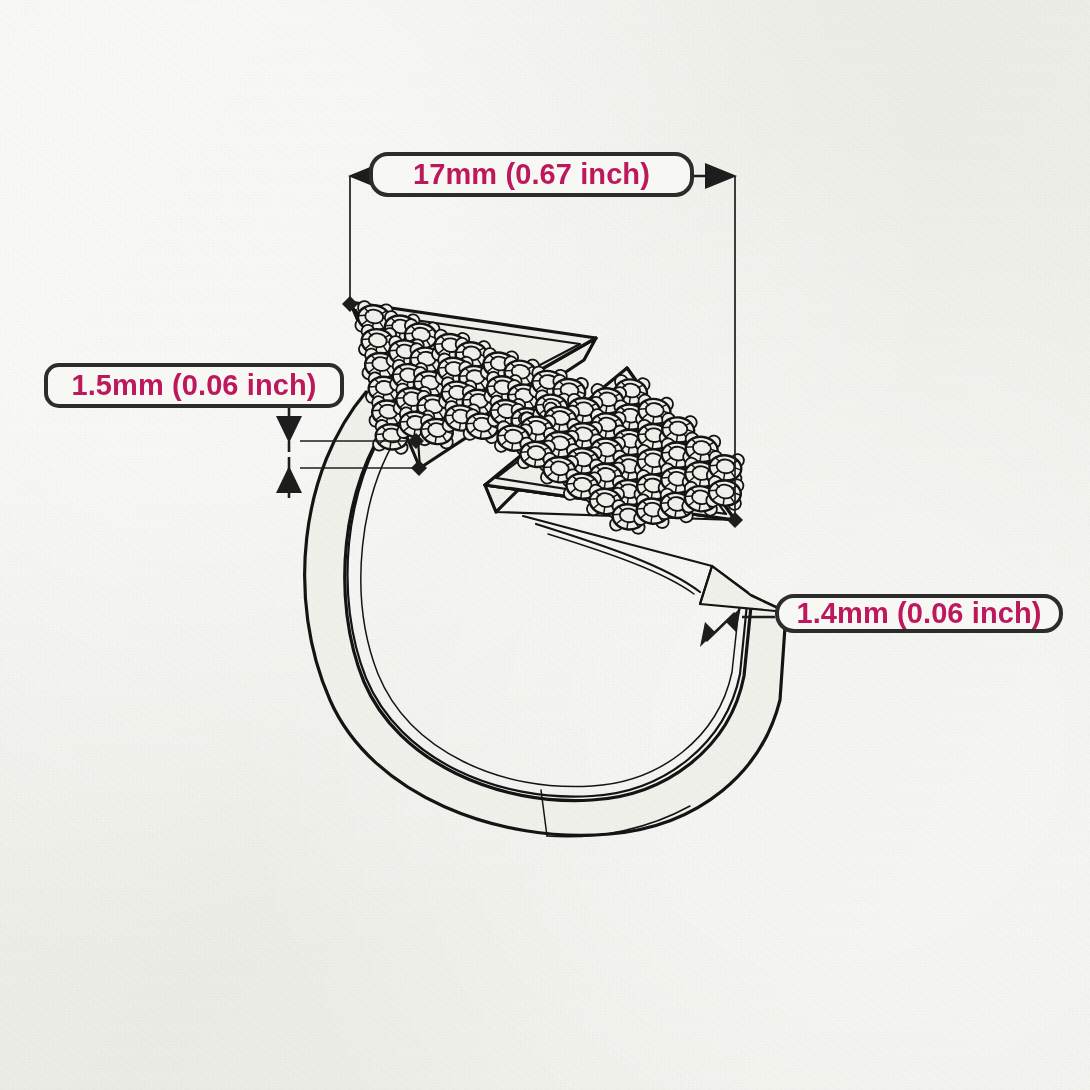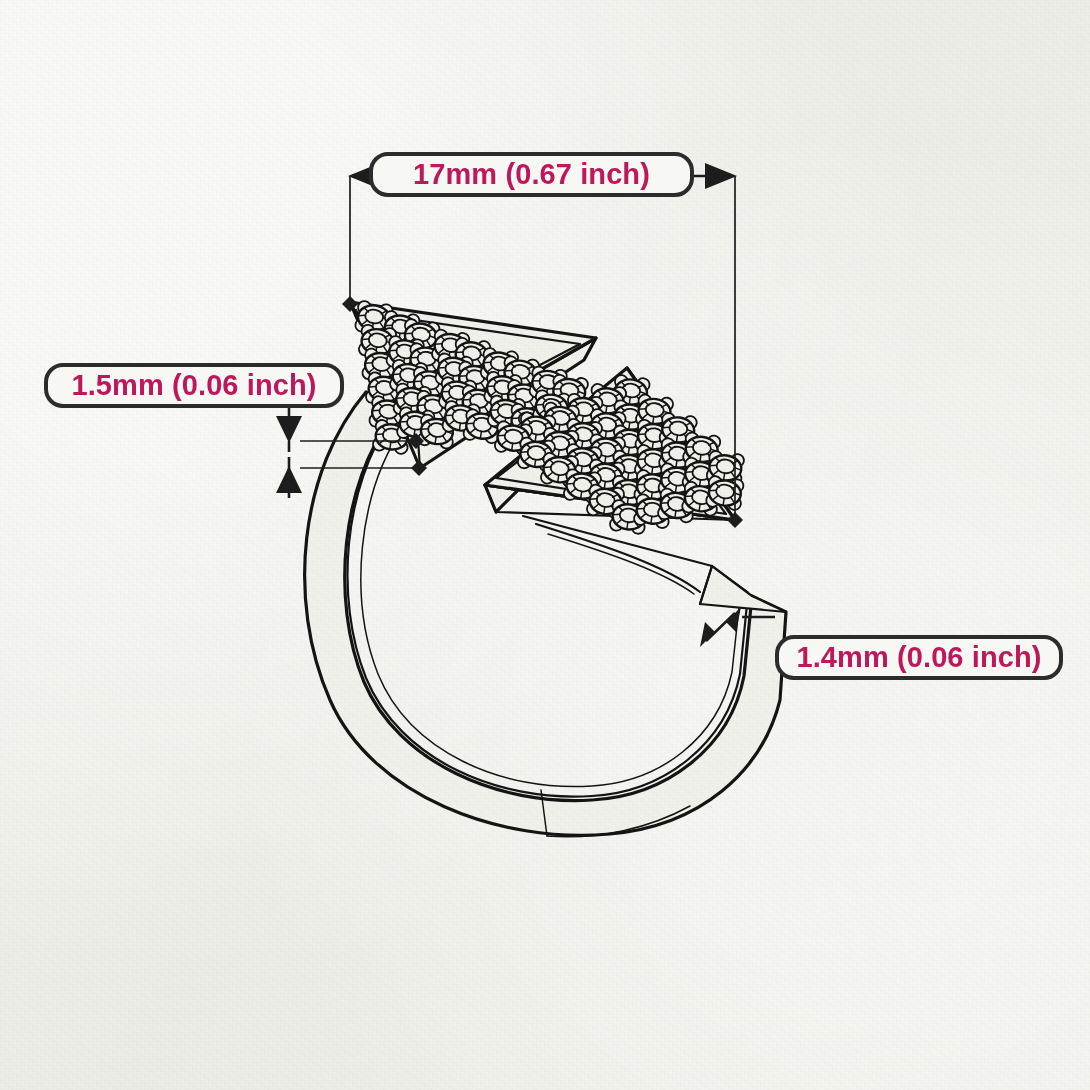--- a/index.html
+++ b/index.html
@@ -35,22 +35,22 @@
     background:#f7f7f3;
     border:4px solid #2c2c2c;
     border-radius:19px;
     color:#be185d;
     font-weight:700;
     white-space:nowrap;
     box-sizing:border-box;
     letter-spacing:.1px;
   }
   #badge-width{ left:369px; top:152px; width:325px; height:45px; font-size:29px; }
-  #badge-thickness{ left:44px; top:363px; width:300px; height:45px; font-size:29px; }
-  #badge-band{ left:775px; top:594px; width:288px; height:45px; font-size:29px;margin-top:41px; }
+  #badge-thickness{ left:44px; top:363px; width:300px; height:45px; font-size:29px;border-radius:15px; }
+  #badge-band{ left:775px; top:594px; width:288px; height:39px; font-size:29px; }
 </style>
 </head>
 <body>
 
 <div id="stage">
 
   <svg class="layer" id="art" viewBox="0 0 1090 1090">
     <defs>
       <style>
         .ln{fill:none;stroke:#141414;stroke-linecap:round;stroke-linejoin:round;}

